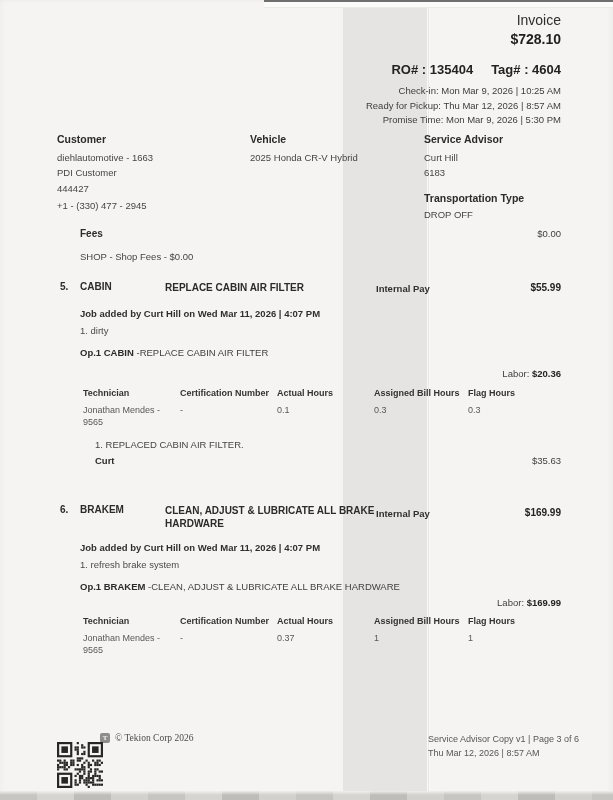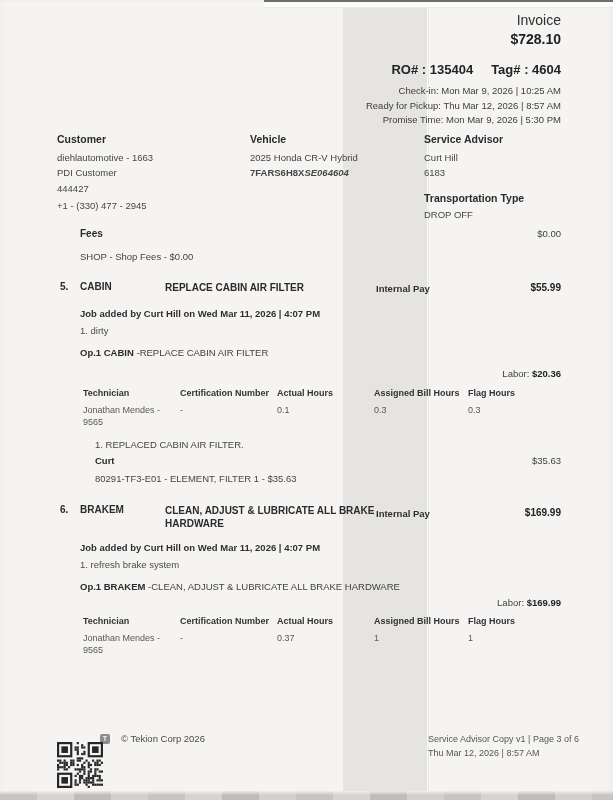--- a/index.html
+++ b/index.html
@@ -79,21 +79,21 @@
   .tc { position:absolute; font-size:9px; }
   .th { font-weight:bold; color:#333; top:0; }
   .td { color:#585858; top:17px; }
   .c1 { left:0; width:84px; line-height:11.5px; }
   .c2 { left:97px; }
   .c3 { left:194px; }
   .c4 { left:291px; }
   .c5 { left:385px; }
 
   
-  .tekion-line { position:absolute; left:100px; top:733px; display:flex; align-items:center; gap:11px; }
+  .tekion-line { position:absolute; left:100px; top:733px; display:flex; align-items:center; gap:5px;font-family:Liberation Serif, serif; }
   .tekion-logo { width:10px; height:10px; border-radius:2px; background:#8d8d8b; color:#f5f4f2;
     font-size:7px; font-weight:bold; display:flex; align-items:center; justify-content:center; }
   .tekion-text { font-size:9.5px; color:#4a4a4a; }
   .qr { position:absolute; left:57px; top:742px; width:46px; height:46px; }
   .footer-right { position:absolute; left:428px; top:732px; font-size:9px; line-height:14px; color:#565656; }
 </style>
 </head>
 <body>
 
 <div class="page">
@@ -119,21 +119,20 @@
     <div class="col-h">Customer</div>
     <p>diehlautomotive - 1663</p>
     <p>PDI Customer</p>
     <p style="margin-top:2px">444427</p>
     <p style="margin-top:2px">+1 - (330) 477 - 2945</p>
   </div>
 
   <div class="col col-vehicle">
     <div class="col-h">Vehicle</div>
     <p>2025 Honda CR-V Hybrid</p>
-    <p class="b"><span>7FARS6H8X</span><span class="vin-suffix">SE064604</span></p>
   </div>
 
   <div class="col col-advisor">
     <div class="col-h">Service Advisor</div>
     <p>Curt Hill</p>
     <p>6183</p>
     <div class="transport">
       <div class="col-h" style="margin-bottom:4px">Transportation Type</div>
       <p>DROP OFF</p>
     </div>
@@ -169,21 +168,20 @@
       <span class="tc td c2">-</span>
       <span class="tc td c3">0.1</span>
       <span class="tc td c4">0.3</span>
       <span class="tc td c5">0.3</span>
     </div>
     <div class="job-story" style="top:158px">1. REPLACED CABIN AIR FILTER.</div>
     <div class="parts-row">
       <span class="parts-h">Curt</span>
       <span class="parts-amt">$35.63</span>
     </div>
-    <div class="parts-detail">80291-TF3-E01 - ELEMENT, FILTER 1 - $35.63</div>
   </div>
 
   <div class="job job-6">
     <span class="job-idx">6.</span>
     <span class="job-code">BRAKEM</span>
     <span class="job-title">CLEAN, ADJUST &amp; LUBRICATE ALL BRAKE HARDWARE</span>
     <span class="job-pay" style="top:4px">Internal Pay</span>
     <span class="job-amt" style="top:3px">$169.99</span>
     <div class="job-added" style="top:38px">Job added by Curt Hill on Wed Mar 11, 2026 | 4:07 PM</div>
     <div class="job-note" style="top:55px">1. refresh brake system</div>

